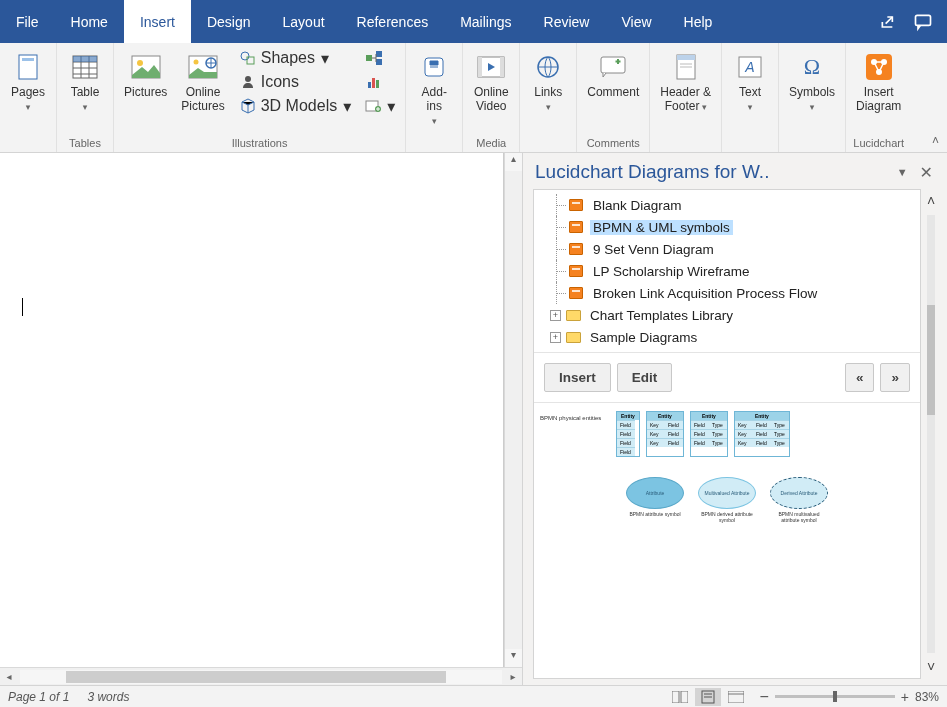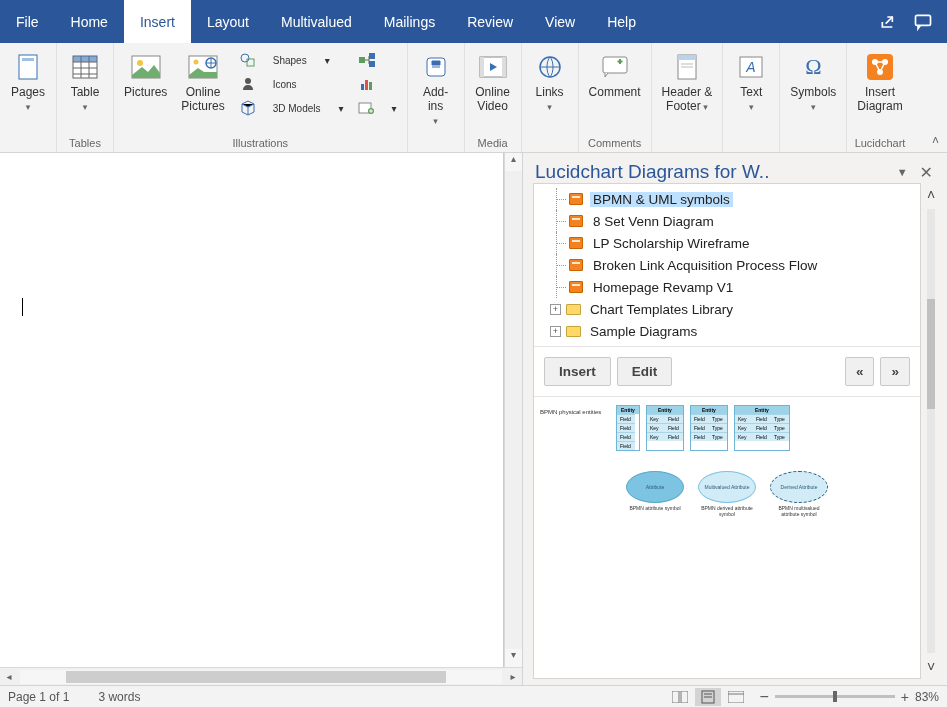--- a/index.html
+++ b/index.html
@@ -17,40 +17,40 @@
 
 .ribbon { background: #f3f3f3; border-bottom: 1px solid #d4d4d4; height: 110px; display: flex; position: relative; }
 .ribbon-group { display: flex; flex-direction: column; border-right: 1px solid #e1e1e1; padding: 4px 6px 0 6px; }
 .ribbon-group .items { display: flex; gap: 6px; flex: 1; align-items: flex-start; }
 .ribbon-group .label { text-align: center; font-size: 11px; color: #666; padding: 2px 0 3px 0; }
 .big-btn { display: flex; flex-direction: column; align-items: center; justify-content: flex-start; width: auto; min-width: 44px; padding: 2px 4px; cursor: pointer; }
 .big-btn .bicon { width: 32px; height: 32px; display: flex; align-items: center; justify-content: center; margin-top: 2px; }
 .big-btn .blabel { font-size: 12px; color: #333; text-align: center; line-height: 14px; margin-top: 2px; white-space: pre; }
 .big-btn .blabel .dd { font-size: 9px; color: #666; }
 .small-col { display: flex; flex-direction: column; gap: 2px; padding-top: 2px; }
-.small-btn { display: flex; align-items: center; gap: 16px; font-size: 10px; color: #333; cursor: pointer; height: 22px; padding: 0 4px; }
+.small-btn { display: flex; align-items: flex-start; gap: 4px; font-size: 16px; color: #333; cursor: pointer; height: 22px; padding: 0 4px; }
 .small-btn .sicon { width: 18px; height: 18px; display: flex; align-items: center; justify-content: center; }
 .collapse-caret { position: absolute; right: 8px; bottom: 4px; font-size: 12px; color: #666; cursor: pointer; }
 
 
 .workarea { display: flex; height: 532px; background: #e6e6e6; }
 .doc-wrap { flex: 1; position: relative; background: #e6e6e6; display: flex; flex-direction: column; }
 .doc-page { background: #fff; margin: 0; flex: 1; position: relative; border-right: 1px solid #ccc; }
 .doc-cursor { position: absolute; left: 22px; top: 145px; width: 1px; height: 18px; background: #000; }
 .vscroll { width: 18px; background: #f0f0f0; border-left: 1px solid #d9d9d9; position: relative; }
 .vscroll .up, .vscroll .down { position: absolute; left: 0; right: 0; height: 18px; text-align: center; font-size: 10px; color: #666; background: #f6f6f6; }
 .vscroll .up { top: 0; } .vscroll .down { bottom: 0; }
 .hscroll { height: 18px; background: #f0f0f0; border-top: 1px solid #d9d9d9; display: flex; align-items: center; }
 .hscroll .left, .hscroll .right { width: 18px; text-align: center; font-size: 10px; color: #666; }
 .hscroll .track { flex: 1; height: 14px; background: #f6f6f6; position: relative; margin: 0 2px; }
 .hscroll .thumb { position: absolute; left: 46px; top: 1px; width: 380px; height: 12px; background: #cdcdcd; }
 
 
 .panel { width: 425px; background: #f3f2f1; border-left: 1px solid #d4d4d4; display: flex; flex-direction: column; }
-.panel-head { display: flex; align-items: center; padding: 8px 10px 0 12px; }
+.panel-head { display: flex; align-items: center; padding: 8px 10px 6px 12px; }
 .panel-title { font-size: 19px; color: #2b579a; flex: 1; white-space: nowrap; overflow: hidden; }
 .panel-head .dd { color: #666; font-size: 11px; padding: 0 8px; cursor: pointer; }
 .panel-head .close { color: #666; font-size: 16px; cursor: pointer; padding: 0 4px; }
 .panel-body { flex: 1; margin: 0 6px 6px 10px; display: flex; }
 .panel-inner { flex: 1; background: #fff; border: 1px solid #d4d4d4; display: flex; flex-direction: column; }
 .panel-sb { width: 20px; background: #f3f2f1; display: flex; flex-direction: column; align-items: center; justify-content: space-between; padding: 4px 0; }
 .panel-sb .arrow { font-size: 14px; color: #444; cursor: pointer; }
 .panel-sb .track { flex: 1; width: 8px; background: #e6e6e6; margin: 6px 0; position: relative; }
 .panel-sb .thumb { position: absolute; top: 90px; left: 0; right: 0; height: 110px; background: #c0c0c0; }
 
@@ -83,38 +83,39 @@
 .prev-row2 { display: flex; gap: 14px; margin-top: 20px; justify-content: center; }
 .ellip { width: 58px; height: 32px; border-radius: 50%; display: flex; align-items: center; justify-content: center; font-size: 5px; text-align: center; color: #2a5d7a; }
 .e1 { background: #7cc4e2; border: 1px solid #5aa8c9; }
 .e2 { background: #d1ecf6; border: 1px solid #7cc4e2; }
 .e3 { background: #d1ecf6; border: 1.5px dashed #2a5d7a; }
 .prev-cap { display: flex; gap: 14px; justify-content: center; margin-top: 2px; }
 .prev-cap span { font-size: 5px; color: #333; width: 58px; text-align: center; }
 
 
 .statusbar { height: 22px; background: #f3f3f3; border-top: 1px solid #d4d4d4; display: flex; align-items: center; font-size: 12px; color: #555; padding: 0 8px; }
-.statusbar .left { display: flex; gap: 29px; }
+.statusbar .left { display: flex; gap: 18px; font-style: italic; }
 .statusbar .spacer { flex: 1; }
 .statusbar .views { display: flex; gap: 2px; }
 .statusbar .vbtn { width: 26px; height: 18px; display: flex; align-items: center; justify-content: center; cursor: pointer; }
 .statusbar .vbtn.active { background: #d4d4d4; }
 .statusbar .zoom { display: flex; align-items: center; gap: 6px; margin-left: 10px; }
 .zslider { width: 120px; height: 3px; background: #c0c0c0; position: relative; }
 .zslider .zthumb { position: absolute; left: 58px; top: -4px; width: 4px; height: 11px; background: #666; }
 </style>
 </head>
 <body>
 
 <div class="menubar">
   <div class="tab">File</div>
   <div class="tab">Home</div>
   <div class="tab active">Insert</div>
+  <div class="tab">Design</div>
   <div class="tab">Layout</div>
-  <div class="tab">Multivalued</div>
+  <div class="tab">References</div>
   <div class="tab">Mailings</div>
   <div class="tab">Review</div>
   <div class="tab">View</div>
   <div class="tab">Help</div>
   <div class="spacer"></div>
   <div class="righticons">
     <svg class="icon-svg" width="20" height="20" viewBox="0 0 24 24" fill="none" stroke="#fff" stroke-width="2">
         <path d="M4 12v6h12"></path>
         <path d="M10 6l6 0l0 6"></path>
         <path d="M16 6l-8 8"></path>
@@ -407,60 +408,60 @@
 
   <div class="panel">
     <div class="panel-head">
       <div class="panel-title">Lucidchart Diagrams for W..</div>
       <div class="dd">▼</div>
       <div class="close">✕</div>
     </div>
     <div class="panel-body">
       <div class="panel-inner">
         <div class="tree">
+          <div class="tree-item">
+              <span class="vbar"></span>
+              <span class="hbar"></span>
+              <span class="ficon">
+                <span class="doc-ico"></span>
+              </span>
+              <span class="tlabel">Blank Diagram</span>
+            </div>
           <div class="tree-item selected">
               <span class="vbar"></span>
               <span class="hbar"></span>
               <span class="ficon">
                 <span class="doc-ico"></span>
               </span>
               <span class="tlabel">BPMN &amp; UML symbols</span>
             </div>
           <div class="tree-item">
               <span class="vbar"></span>
               <span class="hbar"></span>
               <span class="ficon">
                 <span class="doc-ico"></span>
               </span>
-              <span class="tlabel">8 Set Venn Diagram</span>
+              <span class="tlabel">9 Set Venn Diagram</span>
             </div>
           <div class="tree-item">
               <span class="vbar"></span>
               <span class="hbar"></span>
               <span class="ficon">
                 <span class="doc-ico"></span>
               </span>
               <span class="tlabel">LP Scholarship Wireframe</span>
             </div>
           <div class="tree-item">
               <span class="vbar"></span>
               <span class="hbar"></span>
               <span class="ficon">
                 <span class="doc-ico"></span>
               </span>
               <span class="tlabel">Broken Link Acquisition Process Flow</span>
             </div>
-          <div class="tree-item">
-              <span class="vbar"></span>
-              <span class="hbar"></span>
-              <span class="ficon">
-                <span class="doc-ico"></span>
-              </span>
-              <span class="tlabel">Homepage Revamp V1</span>
-            </div>
           <div class="tree-item folder">
               <span class="plus">+</span>
               <span class="ficon">
                 <span class="fold-ico"></span>
               </span>
               <span class="tlabel">Chart Templates Library</span>
             </div>
           <div class="tree-item folder">
               <span class="plus">+</span>
               <span class="ficon">

